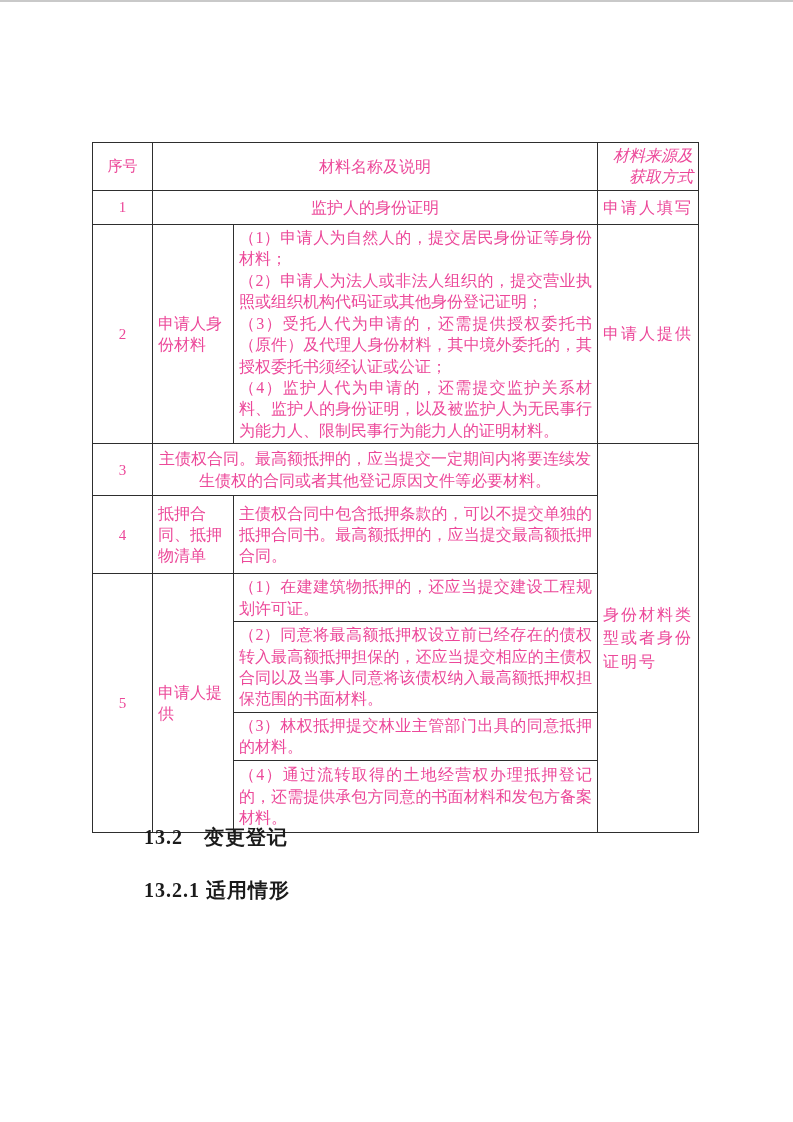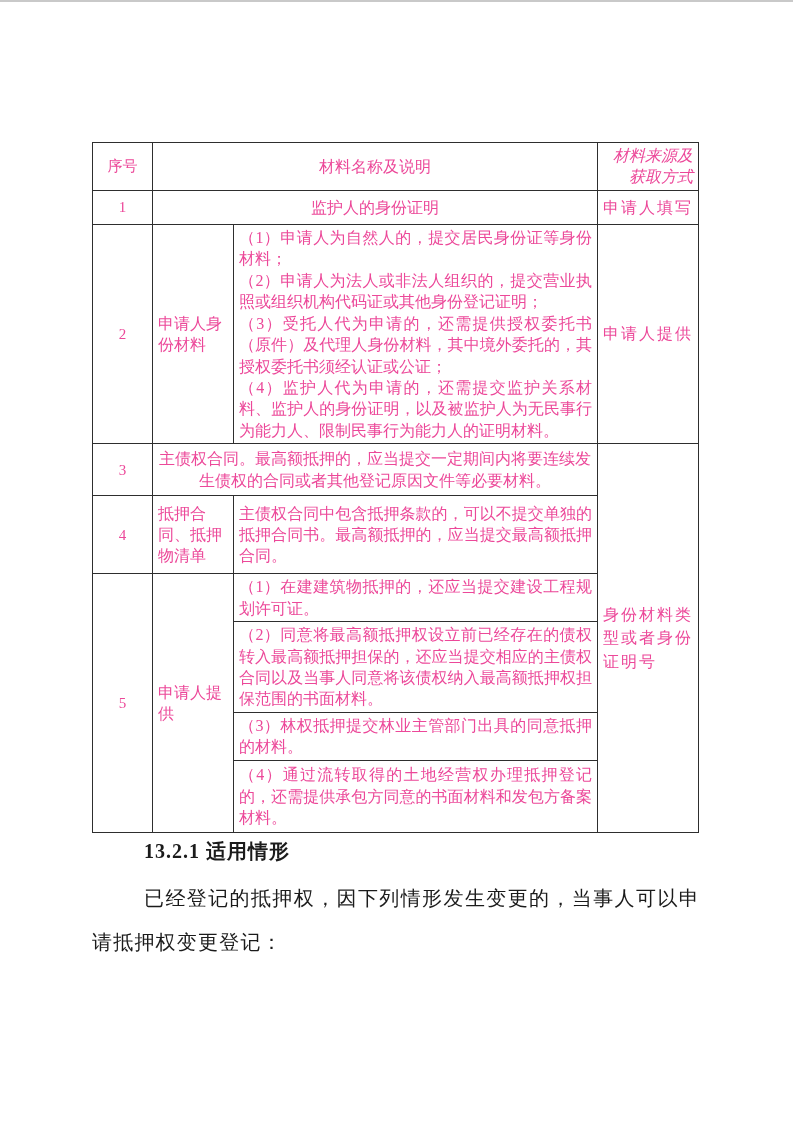--- a/index.html
+++ b/index.html
@@ -144,15 +144,15 @@
   <tr style="height:46px">
     <td class="c-desc">（3）林权抵押提交林业主管部门出具的同意抵押的材料。</td>
   </tr>
   <tr style="height:72px">
     <td class="c-desc">（4）通过流转取得的土地经营权办理抵押登记的，还需提供承包方同意的书面材料和发包方备案材料。</td>
   </tr>
 </tbody>
   </table>
 
 <div class="bottom-section">
+  <div class="heading-1">13.2　变更登记</div>
   <div class="heading-2">13.2.1 适用情形</div>
-  <p class="body-para">已经登记的抵押权，因下列情形发生变更的，当事人可以申请抵押权变更登记：</p>
 </div>
 
 </body></html>

